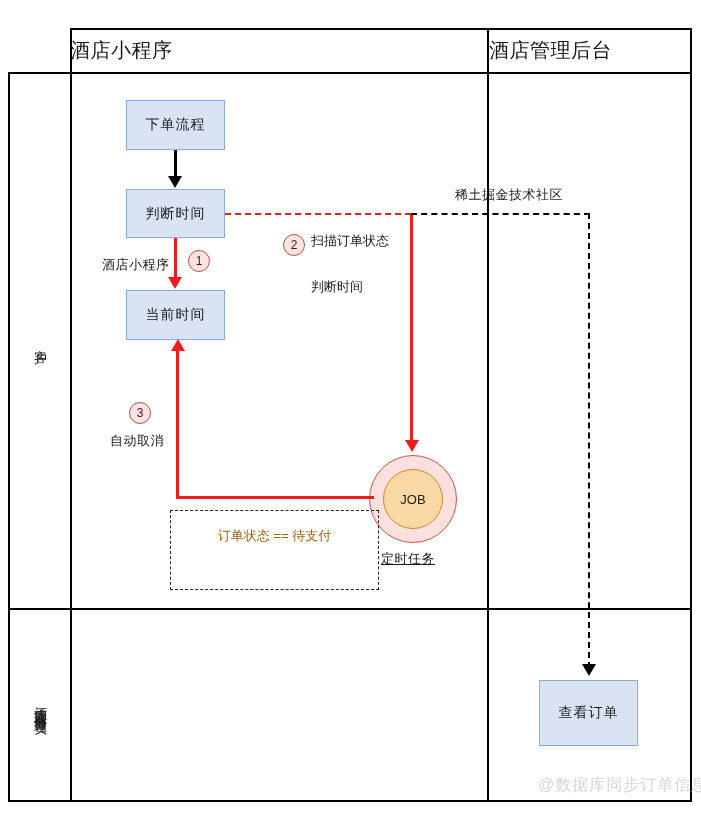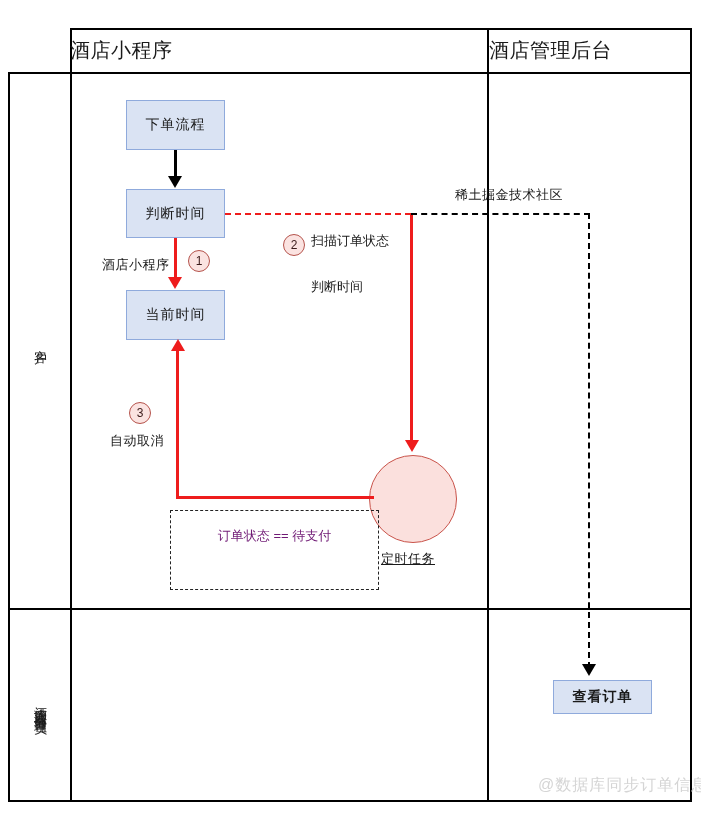--- a/index.html
+++ b/index.html
@@ -88,21 +88,21 @@
     position: absolute;
     border: 1.5px dashed #222222;
     box-sizing: border-box;
     background: transparent;
   }
   .cond-text {
     position: absolute;
     text-align: center;
     font-size: 13px;
     line-height: 19px;
-    color: #701a75;
+    color: #a16207;
     white-space: nowrap;
   }
 
   
   .seg {
     position: absolute;
   }
   .seg-black { background: #000000; }
   .seg-red   { background: #ee1c1c; }
 
@@ -219,25 +219,28 @@
   </div>
 
   <div class="node" style="left:126px; top:189px; width:99px; height:49px;">
     <span>判断时间</span>
   </div>
 
   <div class="node" style="left:126px; top:290px; width:99px; height:50px;">
     <span>当前时间</span>
   </div>
 
-  <div class="node" style="left:553px; top:680px; width:99px; height:34px;font-weight:bold;">
+  <div class="node" style="left:539px; top:680px; width:99px; height:66px;">
     <span>查看订单</span>
   </div>
 
   <div class="job-outer" style="left:369px; top:455px; width:88px; height:88px;"></div>
+  <div class="job-inner" style="left:383px; top:469px; width:60px; height:60px;">
+    <span>JOB</span>
+  </div>
   <div class="lbl" style="left:381px; top:550px;text-decoration:underline;">定时任务</div>
 
   <div class="cond-box" style="left:170px; top:510px; width:209px; height:80px;"></div>
   <div class="cond-text" style="left:170px; top:526px; width:209px;">订单状态 == 待支付</div>
 
   <div class="seg seg-black" style="left:174px; top:150px; width:2.5px; height:27px;"></div>
   <div class="arrow arrow-down-black" style="left:168px; top:176px;"></div>
 
   <div class="seg seg-red" style="left:174px; top:238px; width:2.5px; height:40px;"></div>
   <div class="arrow arrow-down-red" style="left:168px; top:277px;"></div>

